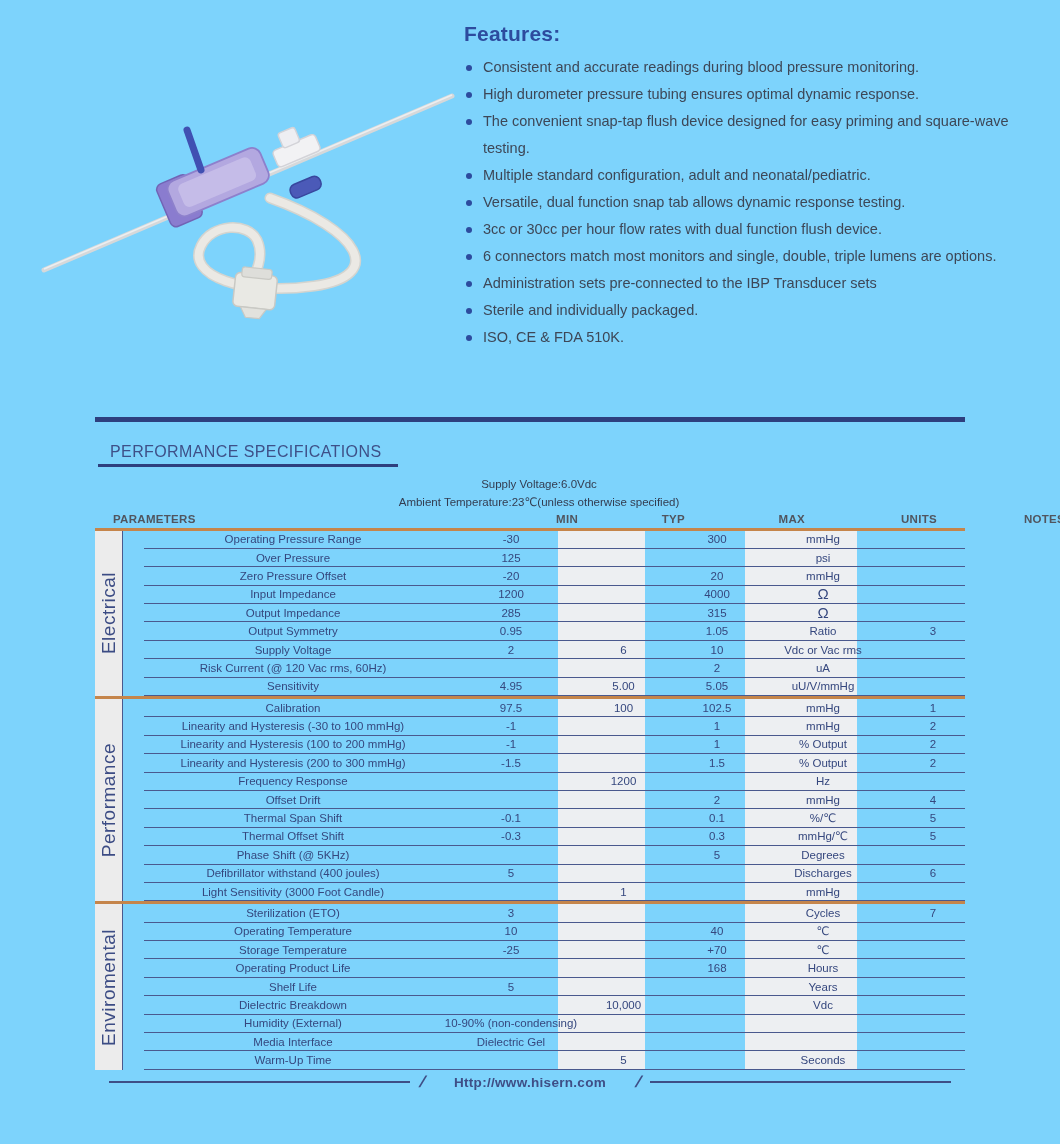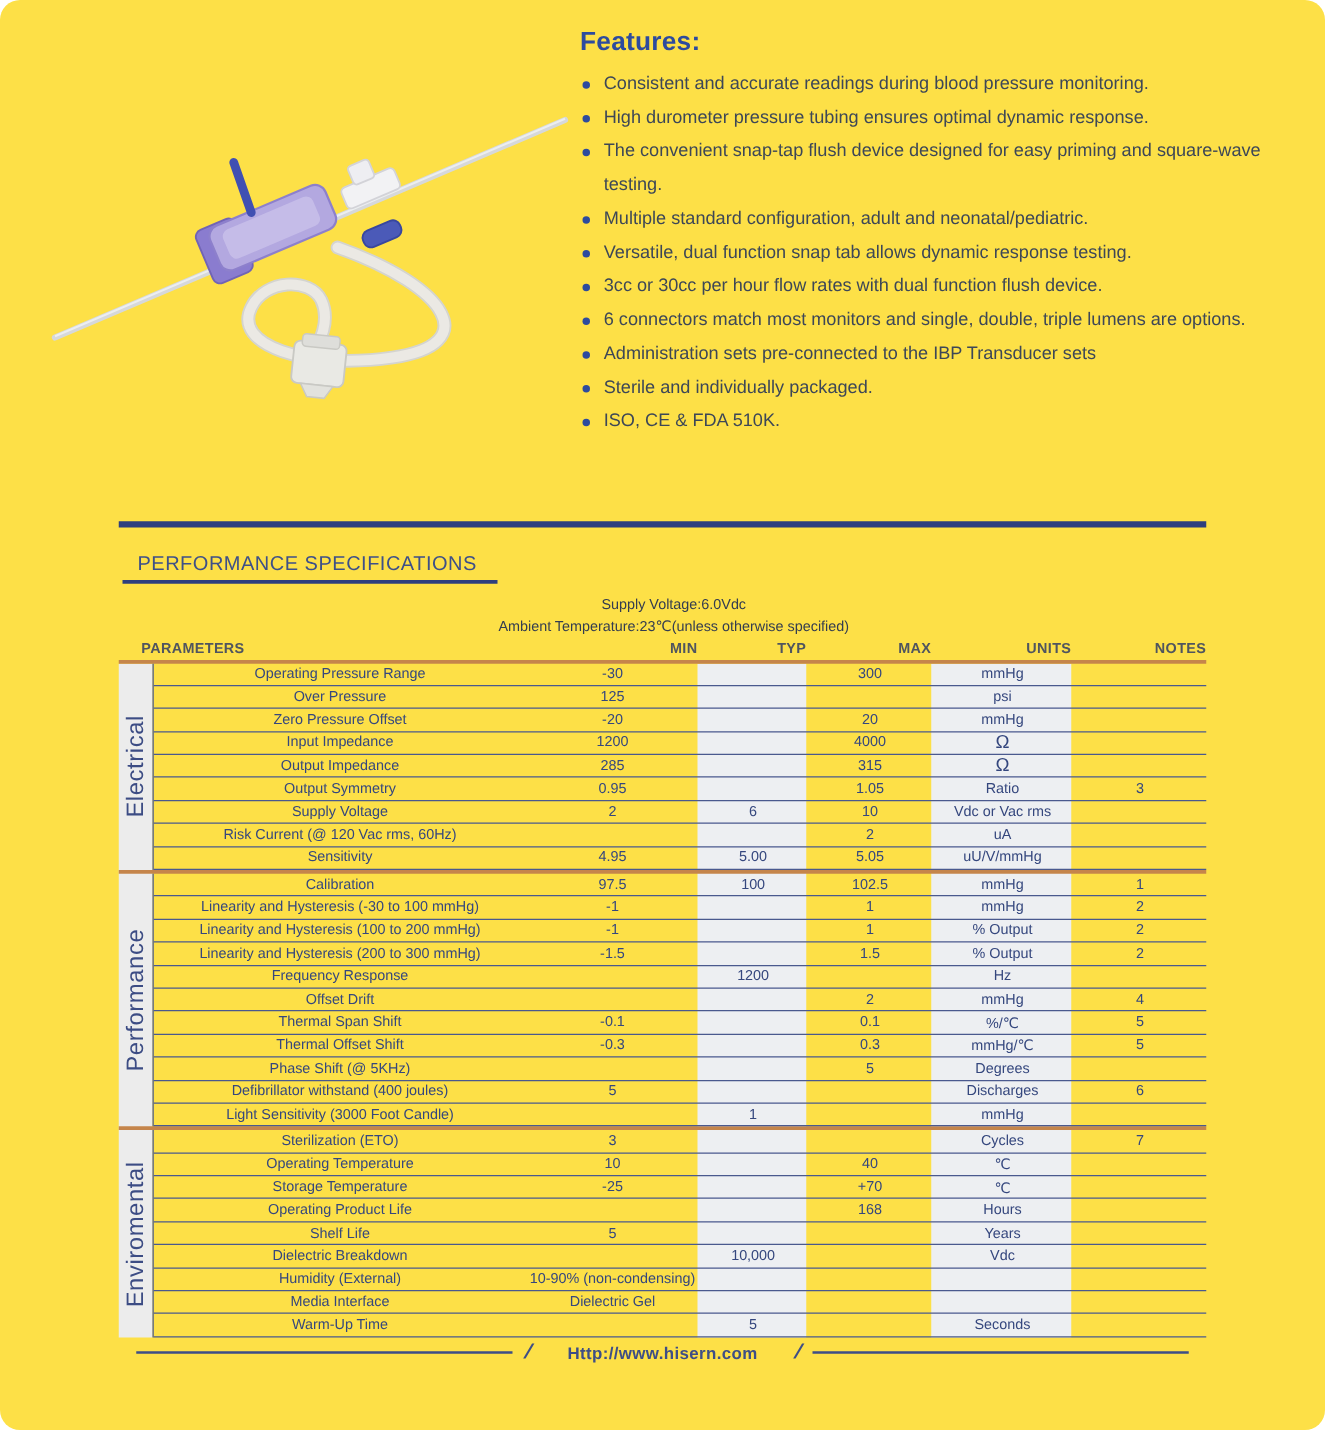--- a/index.html
+++ b/index.html
@@ -1,18 +1,18 @@
 <!DOCTYPE html>
 <html><head>
 <meta charset="utf-8">
 <style>
   * { margin:0; padding:0; box-sizing:border-box; }
   html,body { background:#ffffff; }
   body { font-family:"Liberation Sans","DejaVu Sans",sans-serif; }
-  .page { position:relative; width:1060px; height:1144px; background:#fde047; overflow:hidden;border-radius:16px; }
+  .page { position:relative; width:1060px; height:1144px; background:#7dd3fc; overflow:hidden; }
 
   
   .product { position:absolute; left:38px; top:70px; width:422px; height:252px; }
   .features { position:absolute; left:464px; top:22px; width:588px; }
   .features-title { font-size:21px; font-weight:bold; color:#2d4b9e; margin-bottom:8px; letter-spacing:0.2px; }
   .features-list { list-style:none; }
   .features-list li { position:relative; padding-left:19px; font-size:14.5px; line-height:27px; color:#3d4757; }
   .features-list li::before { content:""; position:absolute; left:2px; top:10.5px; width:6px; height:6px; border-radius:50%; background:#2d4b9e; }
 
   
@@ -22,29 +22,29 @@
   .spec-underline { width:300px; height:2.5px; background:#2e3f7e; margin-left:3px; }
   .conditions { margin:8px 0 0 18px;text-align:center; }
   .conditions div { font-size:11.5px; line-height:18px; color:#333c50; }
 
   .spec-table { position:relative; width:870px; margin-top:0; }
   .col-band { position:absolute; top:20px; bottom:0; background:#edeff2; z-index:0; }
   .band-typ { left:463px; width:87px; }
   .band-units { left:650px; width:112px; }
   .side-band { position:absolute; top:20px; bottom:0; left:0; width:27px; background:#ececec; z-index:0; }
 
-  .header-row { position:relative; z-index:1; display:grid; grid-template-columns:325px 138px 87px 100px 112px 108px; height:20px; align-items:center; border-bottom:3px solid #c5854b; }
+  .header-row { position:relative; z-index:1; display:grid; grid-template-columns:325px 138px 87px 100px 112px 108px; height:20px; align-items:center; border-bottom:3px solid #c5854b;gap:20px; }
   .hcell { font-size:11.5px; font-weight:bold; color:#50555f; text-align:right; letter-spacing:0.3px; }
   .hcell.h-param { text-align:left; padding-left:18px; }
 
   .tbody { position:relative; z-index:1; }
   .group { position:relative; }
   .side-label { position:absolute; left:0; top:0; bottom:0; width:27px; display:flex; align-items:center; justify-content:center; z-index:2; }
   .side-label span { writing-mode:vertical-rl; transform:rotate(180deg); font-size:19px; color:#3c4c84; letter-spacing:0.5px; white-space:nowrap; }
-  .rows { margin-left:27px; border-left:1px solid #4a598e; }
+  .rows { margin-left:27px; border-left:1px solid #4a598e;padding-left:21px; }
   .row { display:grid; grid-template-columns:298px 138px 87px 100px 112px 108px; height:18.4px; border-bottom:1px solid #4a598e; }
   .cell { display:flex; align-items:center; justify-content:center; font-size:11.5px; color:#35477e; overflow:visible; }
   .cell.wide { white-space:nowrap; }
   .cell.bold { font-weight:normal; }
   .cell.large { font-size:15px; line-height:14px; }
   .gsep { height:3px; background:#c5854b; }
 
   
   .footer { position:absolute; left:95px; top:1072px; width:870px; height:20px; display:flex; align-items:center; padding:0 14px; }
   .fline { flex:1; height:1.5px; background:#3e4e86; }

